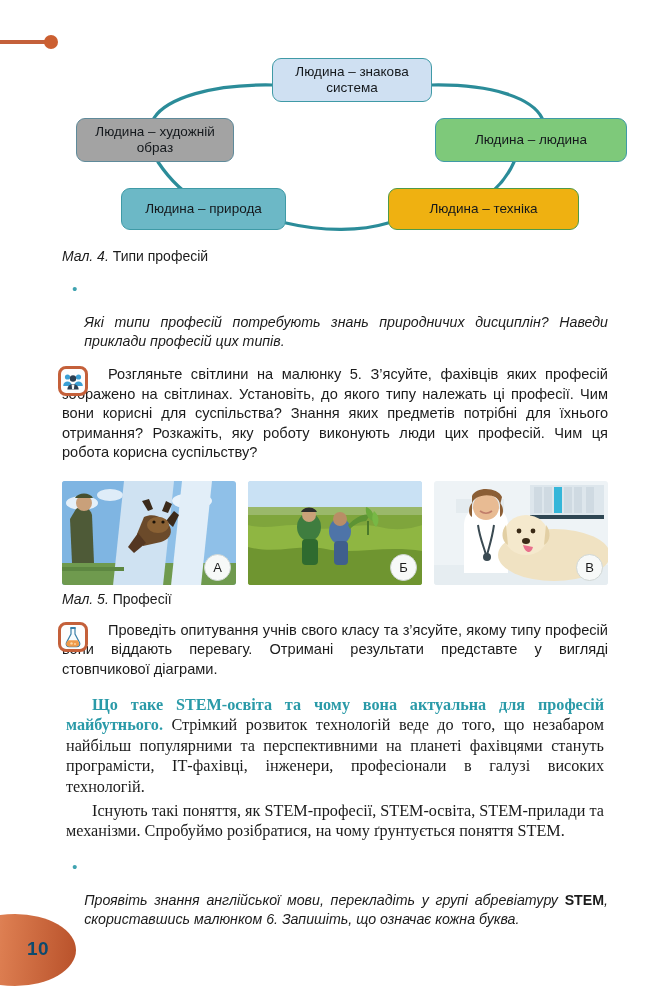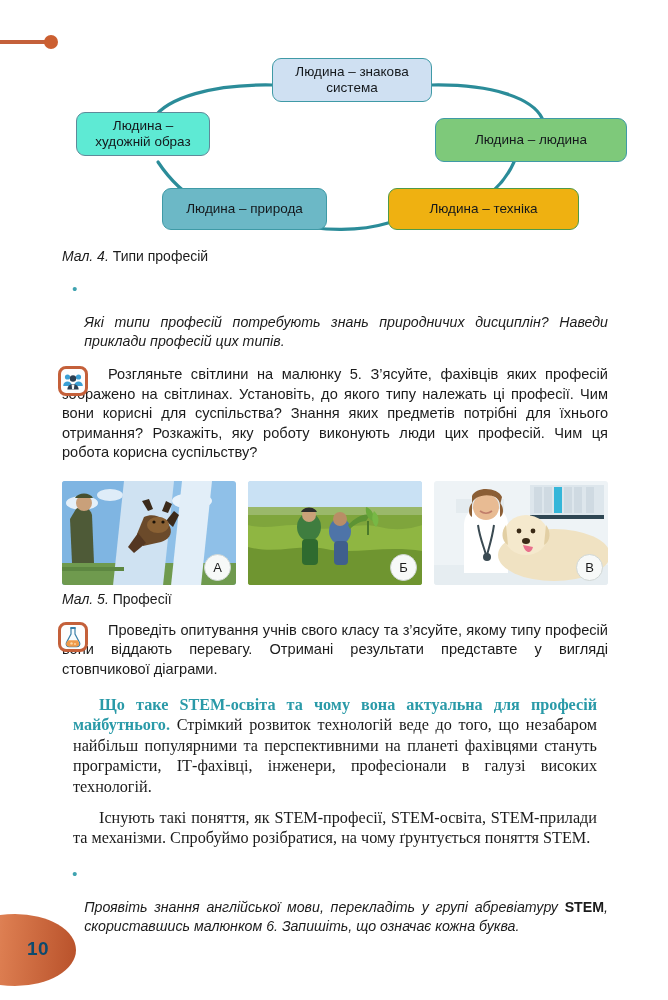--- a/index.html
+++ b/index.html
@@ -27,23 +27,23 @@
   
   .content{position:absolute;left:62px;top:0;width:546px;}
 
   
   .diagram{position:relative;height:190px;margin-top:52px;}
   .diagram svg{position:absolute;left:0;top:0;}
   .node{position:absolute;box-sizing:border-box;border-radius:9px;
         display:flex;align-items:center;justify-content:center;text-align:center;
         font-size:13.5px;line-height:16px;color:#14181c;padding:20px 8px;}
   .n-sign {left:210px;top:6px; width:160px;height:44px;background:#cfe0f2;border:1.4px solid #3f9aa6;}
-  .n-art  {left:14px; top:60px;width:134px;height:44px;background:#5eead4;border:1.4px solid #5f8a9a;}
+  .n-art  {left:14px; top:66px;width:158px;height:44px;background:#a3a3a3;border:1.4px solid #5f8a9a;}
   .n-human{left:373px;top:66px;width:192px;height:44px;background:#7ec97a;border:1.4px solid #3f9aa6;}
-  .n-nature{left:59px;top:136px;width:165px;height:42px;background:#6cb8c6;border:1.4px solid #3f9aa6;margin-left:41px;}
+  .n-nature{left:59px;top:136px;width:165px;height:42px;background:#6cb8c6;border:1.4px solid #3f9aa6;}
   .n-tech {left:326px;top:136px;width:191px;height:42px;background:#efb111;border:1.4px solid #4f9a4a;}
 
   
   .caption{text-align:left;font-size:14px;margin-top:6px;}
   .caption i{font-style:italic;}
 
   
   .bullet{display:flex;gap:7px;margin:16px 0 0 10px;font-size:14.2px;line-height:19px;
           font-style:italic;text-align:justify;}
   .bullet .dot{color:#3fa3b0;font-size:15px;line-height:18px;}
@@ -64,21 +64,21 @@
   .photos{display:flex;justify-content:space-between;margin-top:18px;}
   .photo{position:relative;width:174px;height:104px;border-radius:3px;overflow:hidden;}
   .photo .tag{position:absolute;right:5px;bottom:4px;width:25px;height:25px;border-radius:50%;
               background:#f7f9f8;border:1px solid #cfd6d4;
               display:flex;align-items:center;justify-content:center;
               font-size:13px;color:#1b1b1b;}
 
   
   .serif{font-family:"Liberation Serif", serif;font-size:16.2px;line-height:20.4px;
          text-align:justify;margin-top:16px;}
-  .serif p{margin:11px;text-indent:26px;}
+  .serif p{margin:4px;text-indent:26px;}
   .serif .hl{color:#2a9aa8;font-weight:bold;}
 </style>
 </head>
 <body>
 
 <div class="top-rule"></div>
 <div class="top-dot"></div>
 
 <div class="page-blob"></div>
 <div class="page-num">10</div>

